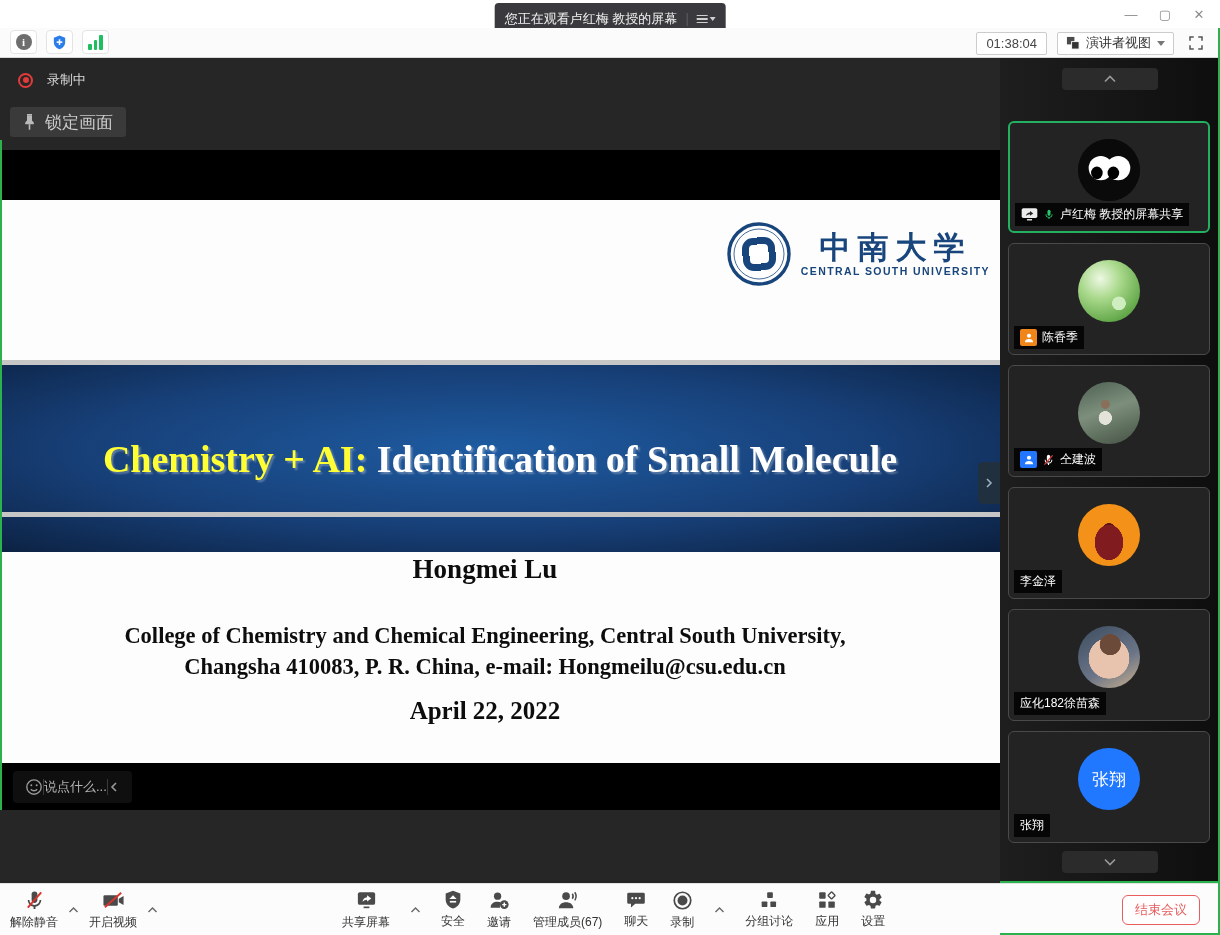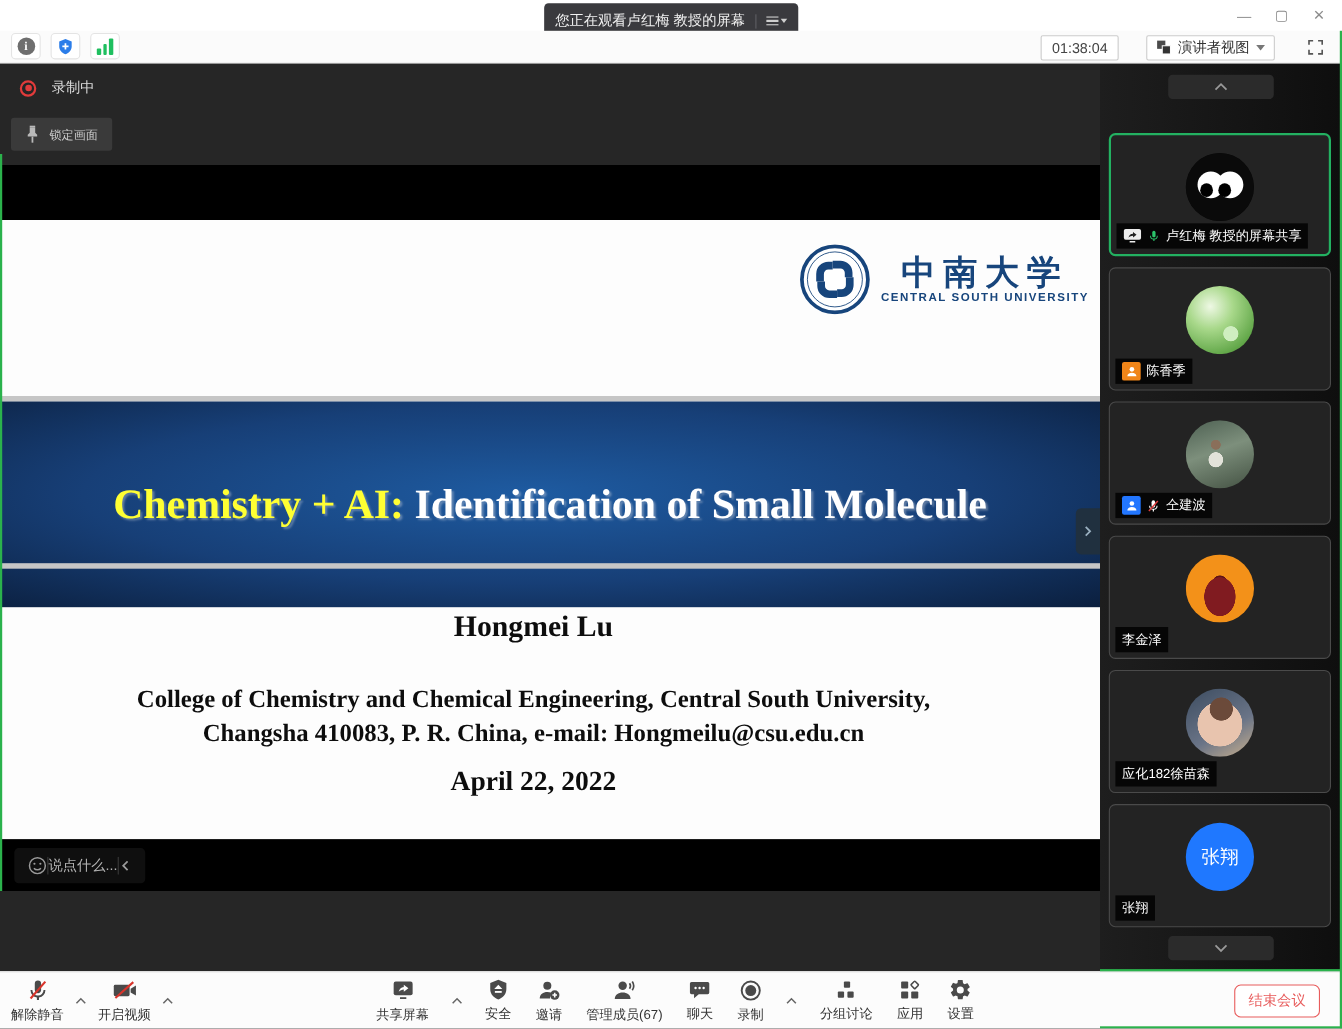--- a/index.html
+++ b/index.html
@@ -18,35 +18,35 @@
   .win-controls { position:absolute; right:4px; top:0; height:28px; display:flex; }
   .win-btn { width:34px; height:28px; display:flex; align-items:center; justify-content:center; color:#8b8b8b; font-size:13px; }
 
   
   .topbar { position:absolute; top:28px; left:0; width:1220px; height:30px; background:#fbfbfb; border-bottom:1px solid #d8d8d8; }
   .tb-left { position:absolute; left:10px; top:2px; display:flex; gap:9px; }
   .mini-btn { width:27px; height:24px; border:1px solid #e4e4e4; border-radius:4px; background:#fff; display:flex; align-items:center; justify-content:center; }
   .info-circle { width:16px; height:16px; border-radius:50%; background:#6e6e6e; color:#fff; font-size:11px; font-weight:bold; display:flex; align-items:center; justify-content:center; font-family:"Liberation Serif",serif;}
   .sig-bars { display:flex; align-items:flex-end; gap:2px; height:15px; }
   .sig-bars i { display:block; width:3.5px; background:#1fbf5f; border-radius:1px; }
-  .tb-right { position:absolute; right:12px; top:3px; display:flex; gap:25px; align-items:center; height:24px; }
+  .tb-right { position:absolute; right:12px; top:3px; display:flex; gap:10px; align-items:center; height:24px; }
   .timer-box { border:1px solid #cccccc; border-radius:2px; height:23px; line-height:21px; padding:0 9px; font-size:13px; color:#454545; background:#fff; }
   .view-box { border:1px solid #cccccc; border-radius:2px; height:23px; display:flex; align-items:center; gap:6px; padding:0 8px; font-size:13px; color:#333; background:#fff; }
   .caret-down { width:0; height:0; border-left:4px solid transparent; border-right:4px solid transparent; border-top:5px solid #777; }
   .fs-btn { width:24px; height:24px; display:flex; align-items:center; justify-content:center; }
 
   
   .stage { position:absolute; top:58px; left:0; width:1220px; height:825px; background:#141414; }
   .content { position:absolute; left:0; top:0; width:1000px; height:825px; background:#262626; }
   .black-top { position:absolute; top:92px; left:0; width:1000px; height:50px; background:#000; }
   .black-bot { position:absolute; top:705px; left:0; width:1000px; height:47px; background:#000; display:flex; align-items:center; }
   .rec { position:absolute; left:18px; top:13px; display:flex; align-items:center; gap:14px; color:#dcdcdc; font-size:13px; }
   .rec-dot { width:15px; height:15px; border-radius:50%; border:2px solid #e23b3b; position:relative; }
   .rec-dot::after { content:''; position:absolute; inset:2.5px; border-radius:50%; background:#e23b3b; }
-  .lock { position:absolute; left:10px; top:49px; height:30px; background:#3a3a3a; border-radius:3px; display:flex; align-items:center; gap:9px; padding:0 13px; color:#cccccc; font-size:11px; }
+  .lock { position:absolute; left:10px; top:49px; height:30px; background:#3a3a3a; border-radius:3px; display:flex; align-items:center; gap:9px; padding:0 13px; color:#cccccc; font-size:17px; }
 
   
   .slide { position:absolute; top:142px; left:0; width:1000px; height:563px; background:#fdfdfd; font-family:"Liberation Serif","DejaVu Serif",serif; }
   .logo { position:absolute; right:10px; top:22px; display:flex; align-items:center; gap:10px; }
   .logo-text { display:flex; flex-direction:column; align-items:center; color:#17457c; }
   .logo-cn { font-size:31px; font-weight:bold; letter-spacing:7px; line-height:34px; }
   .logo-en { font-size:10.5px; font-weight:bold; letter-spacing:1.4px; font-family:"Liberation Sans",sans-serif; }
   .strip { position:absolute; left:0; width:1000px; height:5px; background:#c6c6c6; }
   .banner { position:absolute; top:165px; left:0; width:1000px; height:187px;
     background:radial-gradient(ellipse at 48% 45%, #1e5ba1 0%, #173f77 55%, #0b1f3e 100%);

